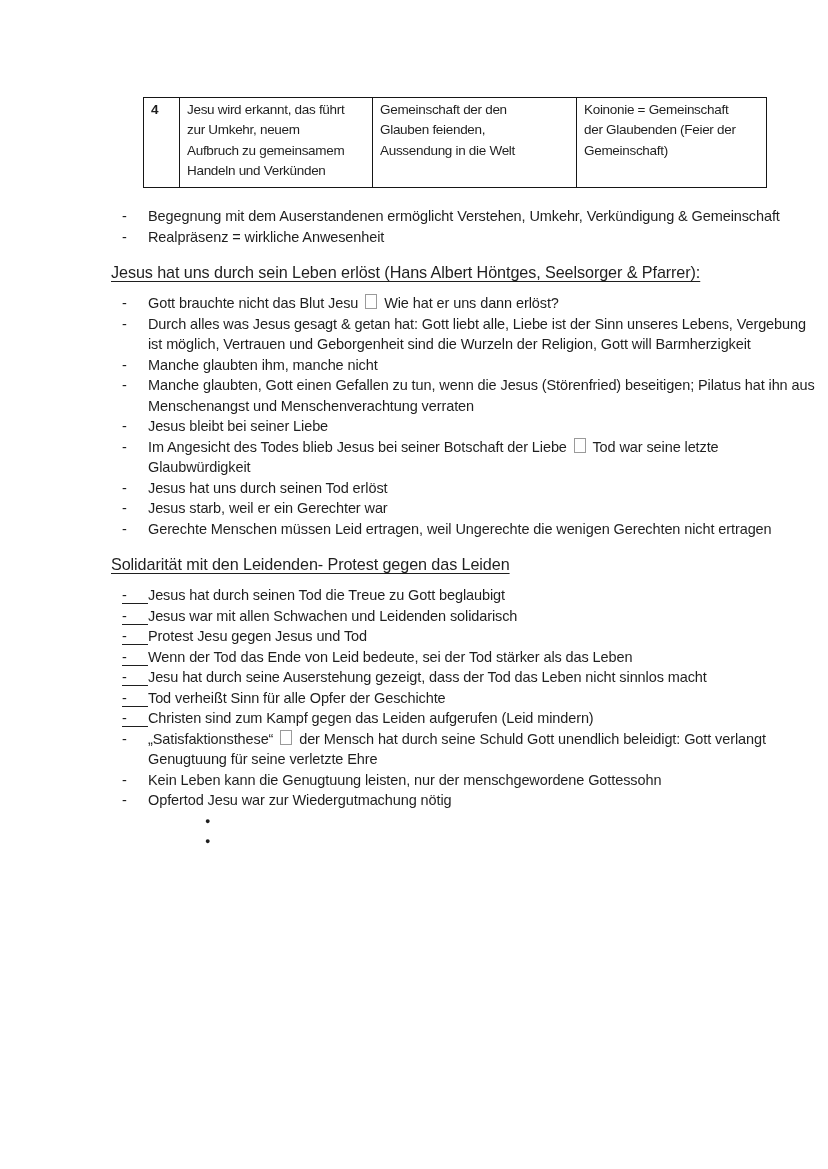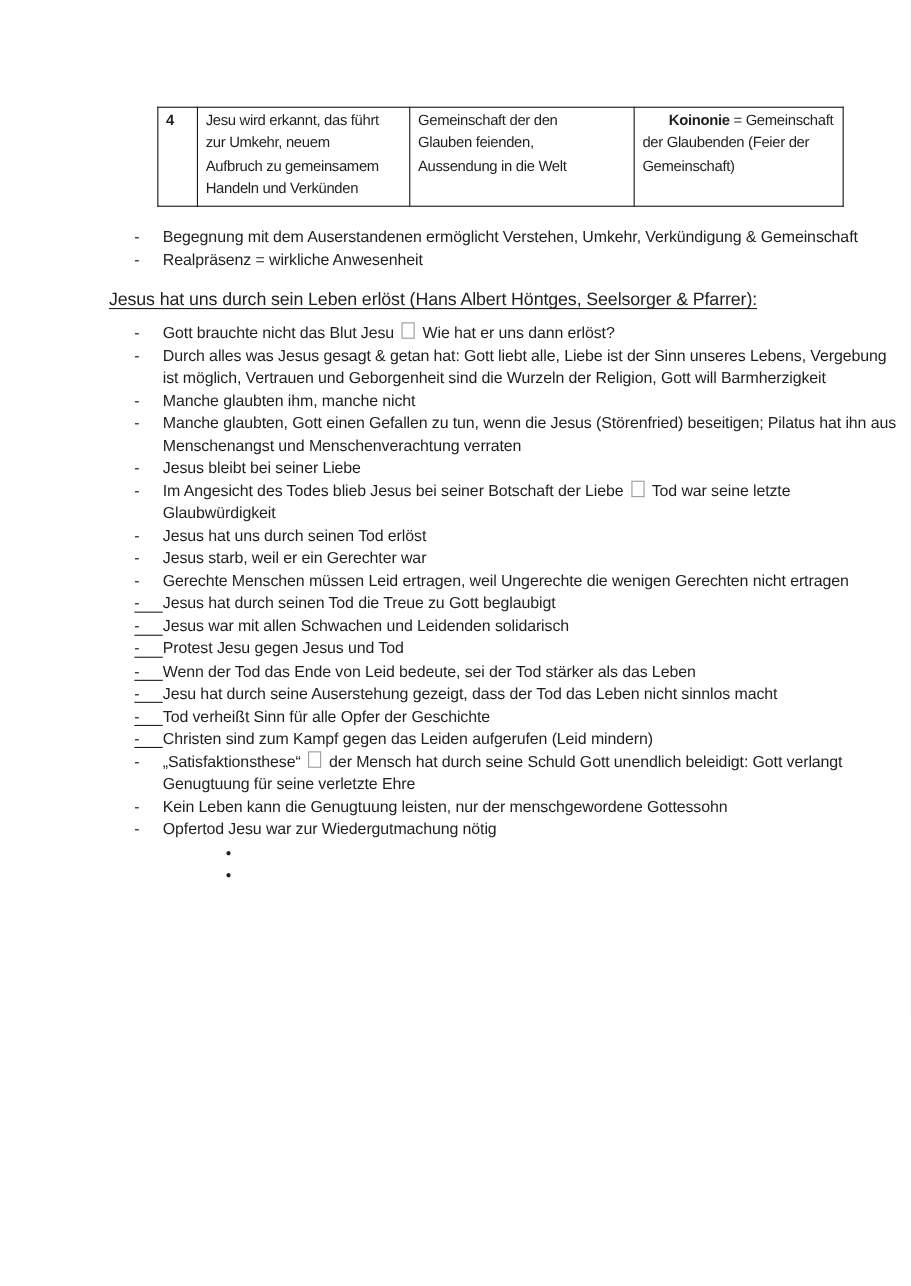--- a/index.html
+++ b/index.html
@@ -10,25 +10,25 @@
   }
   .content{position:absolute;left:99px;top:97px;width:716px;
     font-size:14.5px;letter-spacing:-0.1px;line-height:20.5px;}
 
   
   table.summary{border-collapse:collapse;table-layout:fixed;margin-left:44px;width:623px;
     font-size:13.5px;letter-spacing:-0.3px;line-height:20.4px;margin-bottom:18px;}
   table.summary td{border:1.6px solid #161616;vertical-align:top;
     padding:2px 6px 2px 7px;white-space:pre-line;height:85px;}
   td.num-cell{font-weight:bold;}
-  .term-bold{font-weight:bold;margin-left:24px;}
+  .term-bold{font-weight:normal;}
 
   
   .heading{font-size:16.2px;letter-spacing:-0.1px;line-height:24px;
-    text-decoration:underline;text-underline-offset:2.5px;margin:13px 0 9px 0;}
+    text-decoration:underline;text-underline-offset:2.5px;margin:13px 0 9px 12px;}
 
   
   .bullet-row{display:flex;padding-left:23px;}
   .dash{flex:0 0 26px;width:26px;overflow:hidden;white-space:pre;}
   .bullet-row.u .dash{text-decoration:underline;text-underline-offset:2.5px;}
   .btext{flex:1;min-width:0;}
   .subrow{display:flex;padding-left:106px;}
   .sdot{flex:0 0 27px;font-size:9px;line-height:20.5px;}
 
   
@@ -117,20 +117,21 @@
               <span class="dash">-</span>
               <span class="btext">Jesus starb, weil er ein Gerechter war</span>
             </div>
             <div class="bullet-row">
               <span class="dash">-</span>
               <span class="btext">Gerechte Menschen müssen Leid ertragen, weil Ungerechte die wenigen Gerechten nicht ertragen</span>
             </div>
           </div>
         </div>
         <div class="section">
+          <div class="heading">Solidarität mit den Leidenden- Protest gegen das Leiden</div>
           <div class="bullets">
             <div class="bullet-row u">
               <span class="dash">-&nbsp;&nbsp;&nbsp;&nbsp;&nbsp;&nbsp;</span>
               <span class="btext">Jesus hat durch seinen Tod die Treue zu Gott beglaubigt</span>
             </div>
             <div class="bullet-row u">
               <span class="dash">-&nbsp;&nbsp;&nbsp;&nbsp;&nbsp;&nbsp;</span>
               <span class="btext">Jesus war mit allen Schwachen und Leidenden solidarisch</span>
             </div>
             <div class="bullet-row u">

